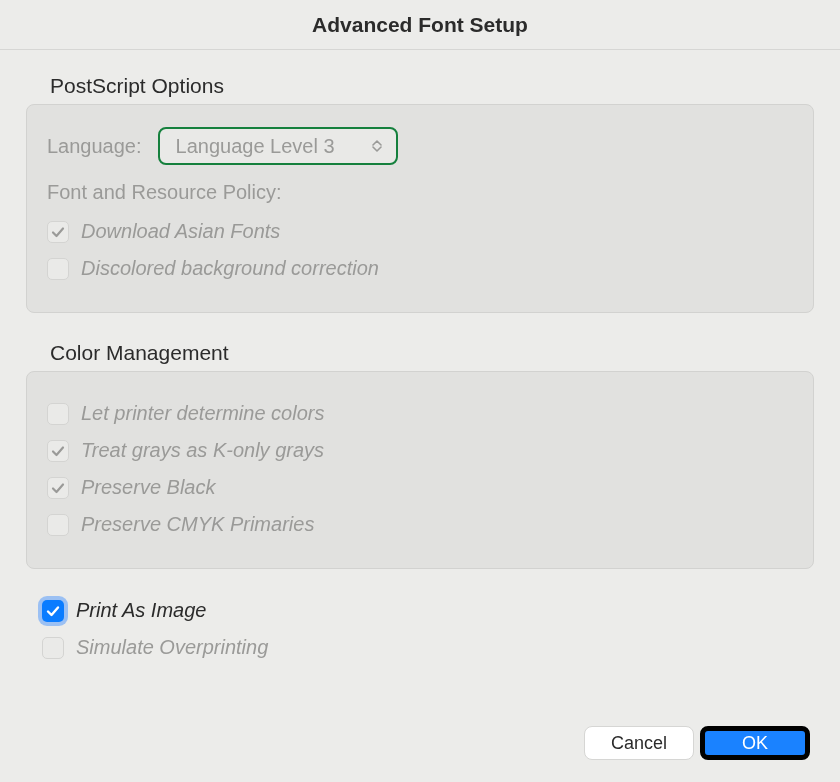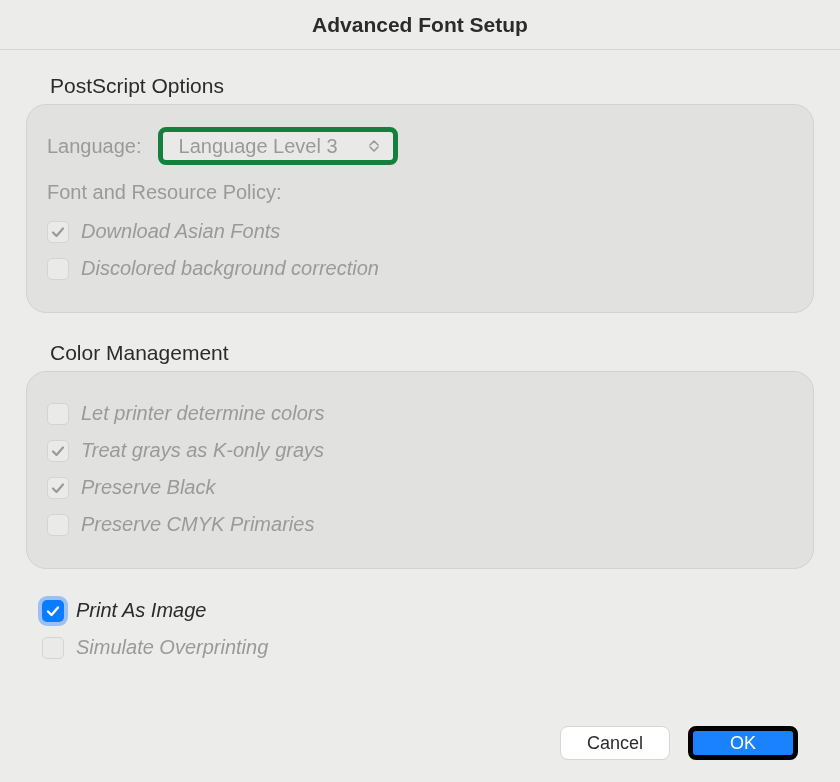--- a/index.html
+++ b/index.html
@@ -28,41 +28,41 @@
       height: calc(100% - 50px);
     }
     .section-label {
       font-size: 21px;
       color: #2b2b2b;
       margin: 0 0 6px 24px;
     }
     .panel {
       background: #e1e1df;
       border: 1px solid #d2d2d0;
-      border-radius: 20px;
+      border-radius: 8px;
       padding: 16px 20px 18px 20px;
       margin-bottom: 28px;
     }
     .row {
       display: flex;
       align-items: center;
       margin: 6px 0 16px 0;
       gap: 16px;
     }
     .row:last-child { margin-bottom: 6px; }
     .field-label {
       font-size: 20px;
       color: #9a9a98;
     }
     .select {
       display: inline-flex;
       align-items: center;
       justify-content: space-between;
       background: #e9e9e7;
-      border: 5px solid #15803d;
+      border: 2px solid #15803d;
       border-radius: 8px;
       padding: 6px 14px 6px 16px;
       color: #9a9a98;
       font-size: 20px;
       min-width: 240px;
       height: 38px;
     }
     .select.wide { min-width: 260px; }
     .stepper-icon {
       display: inline-flex;
@@ -115,24 +115,24 @@
       font-size: 20px;
       color: #2b2b2b;
     }
     .standalone {
       margin-left: -4px;
       margin-top: 30px;
     }
     .standalone .check-row { margin-left: 20px; }
     .button-row {
       position: absolute;
-      right: 42px;
+      right: 30px;
       bottom: 22px;
       display: flex;
-      gap: 18px;
+      gap: 6px;
       align-items: center;
     }
     .btn {
       height: 34px;
       min-width: 110px;
       border-radius: 8px;
       font-size: 18px;
       display: inline-flex;
       align-items: center;
       justify-content: center;

